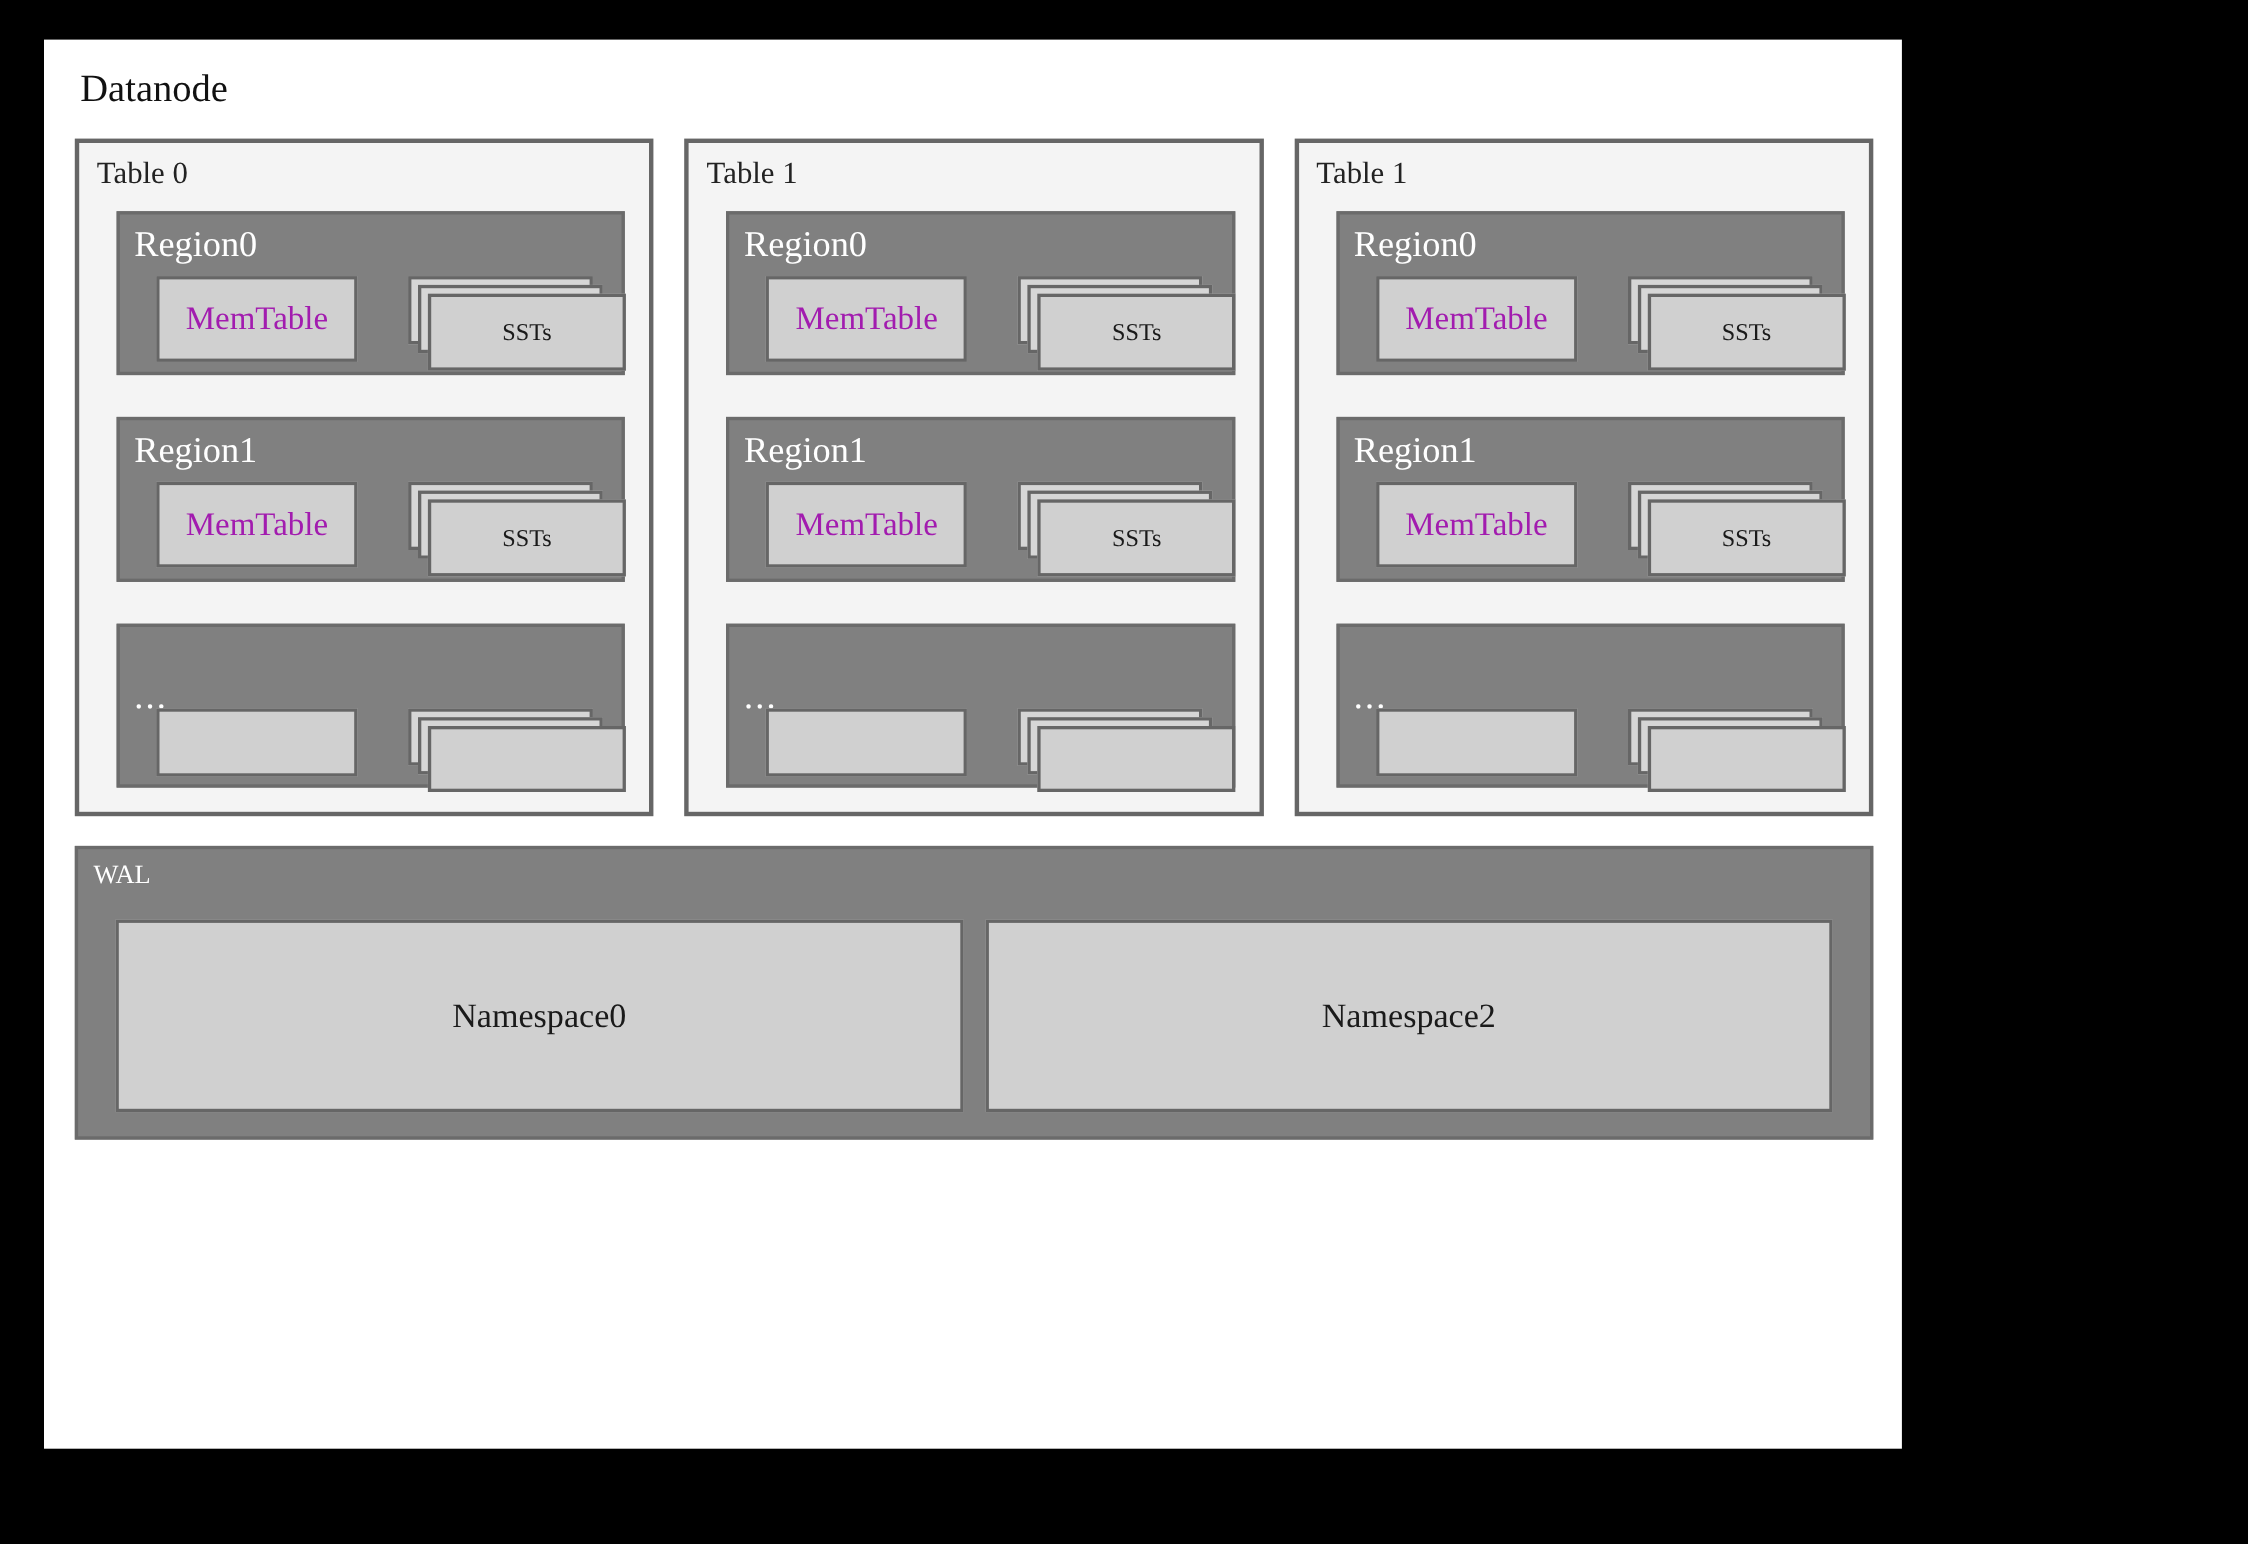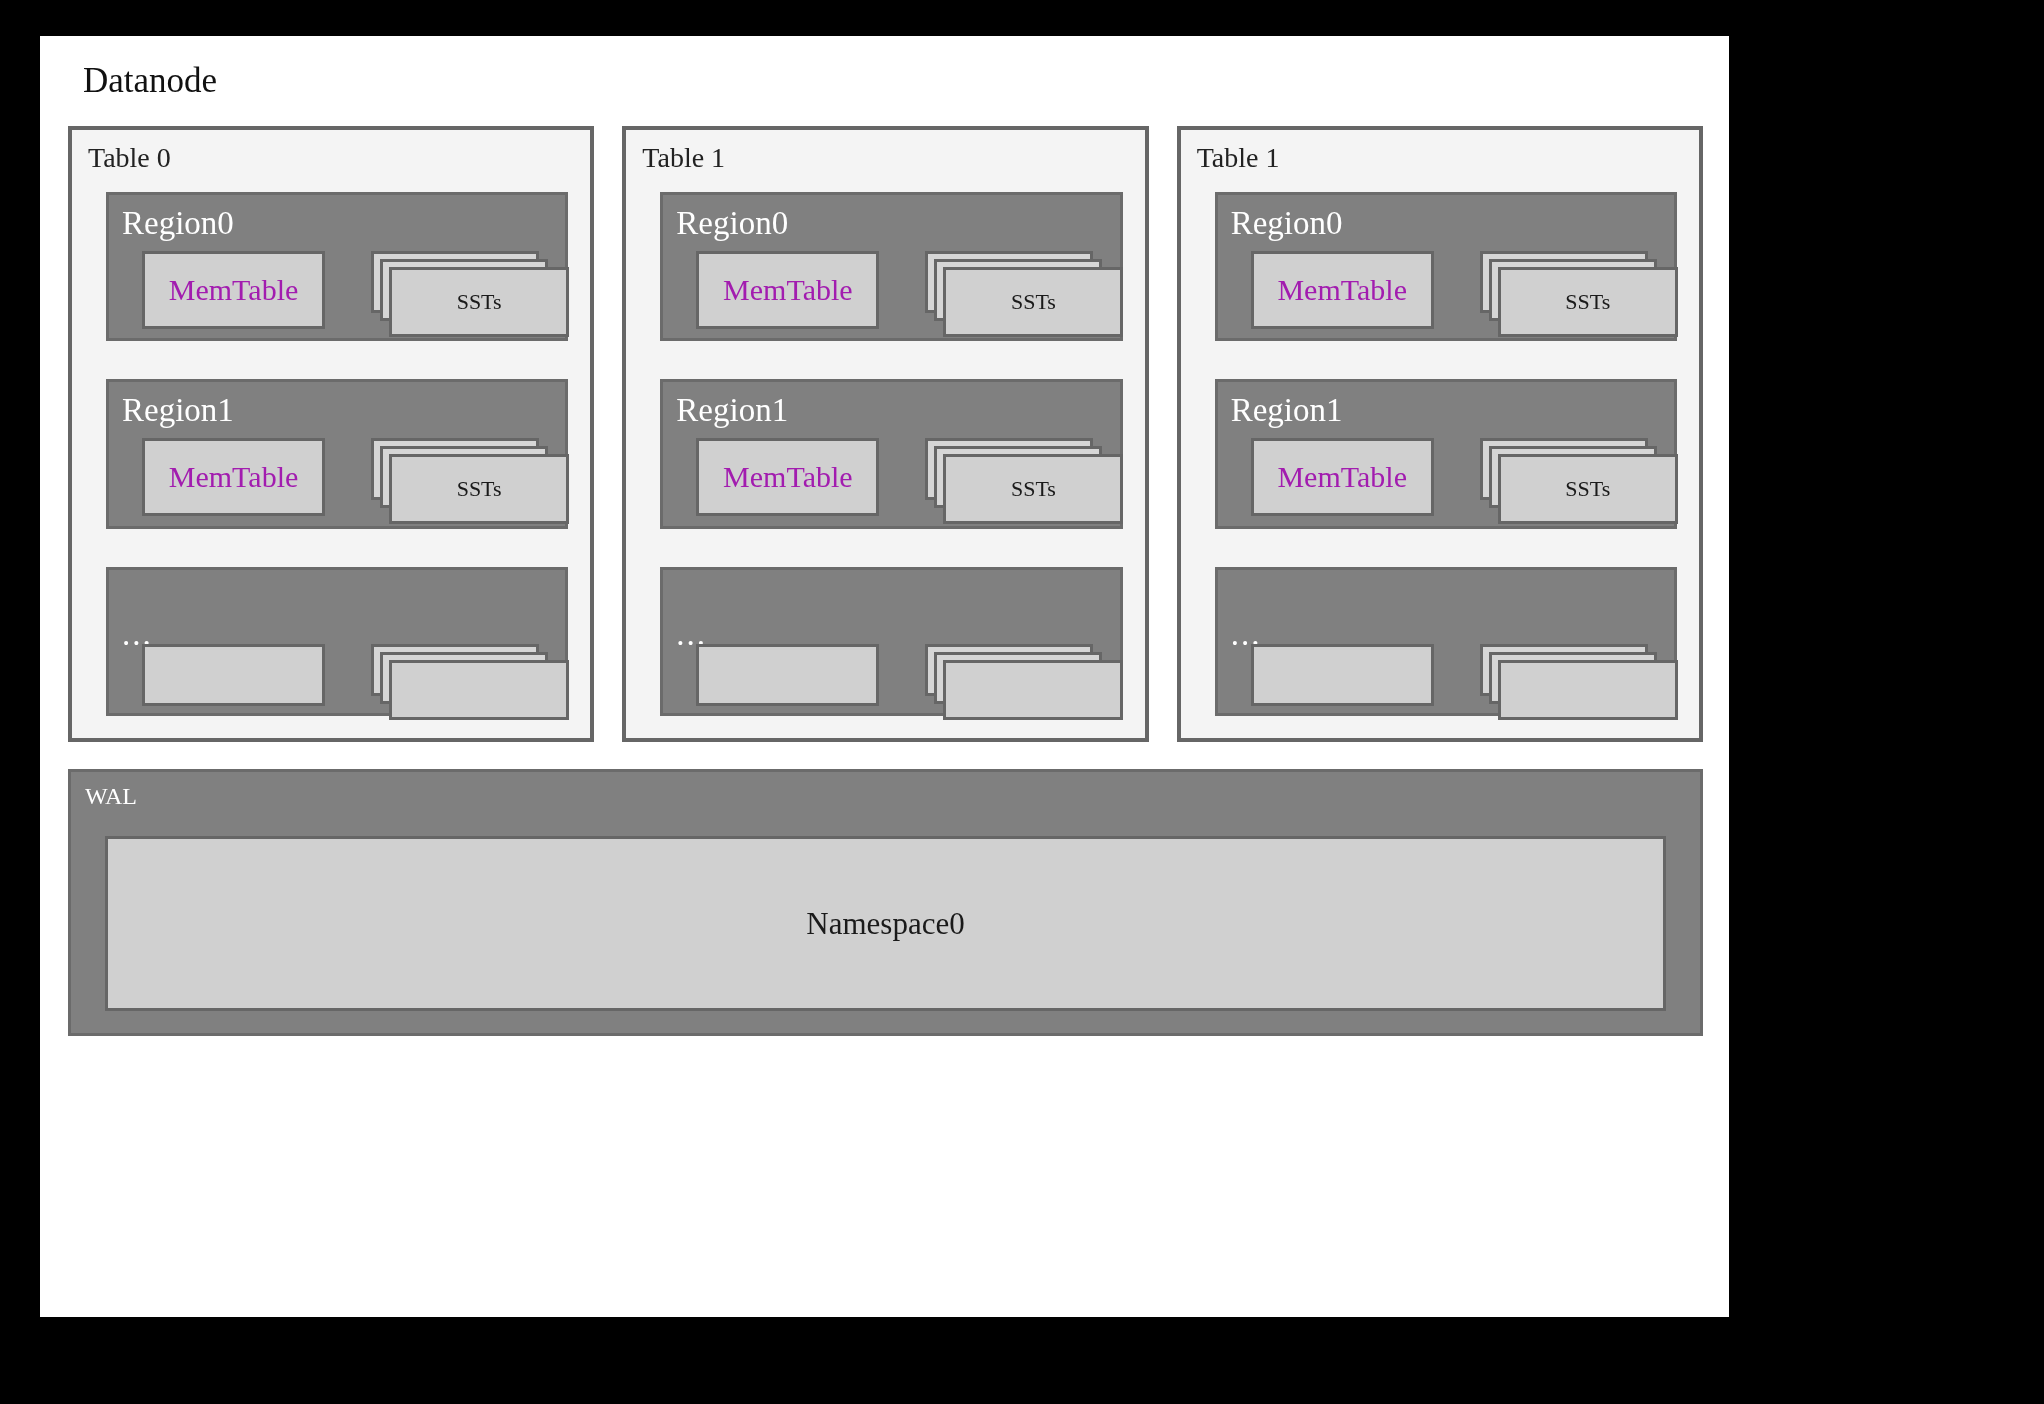--- a/index.html
+++ b/index.html
@@ -20,21 +20,21 @@
     left: 40px;
     top: 36px;
     width: 1689px;
     height: 1281px;
     background: #ffffff;
   }
 
   
   #datanode-title {
     position: absolute;
-    left: 43px;
+    left: 33px;
     top: 27px;
     font-size: 35px;
     color: #111111;
     line-height: 1;
     white-space: nowrap;
   }
 
   
   #tables-row {
     position: absolute;
@@ -335,16 +335,17 @@
 
       </div>
     </div>
 
   </div>
 
   <div id="wal">
     <div id="wal-label">WAL</div>
     <div id="wal-namespaces">
       <div class="namespace">Namespace0</div>
+      <div class="namespace">Namespace2</div>
     </div>
   </div>
 
 </div>
 
 </body></html>

